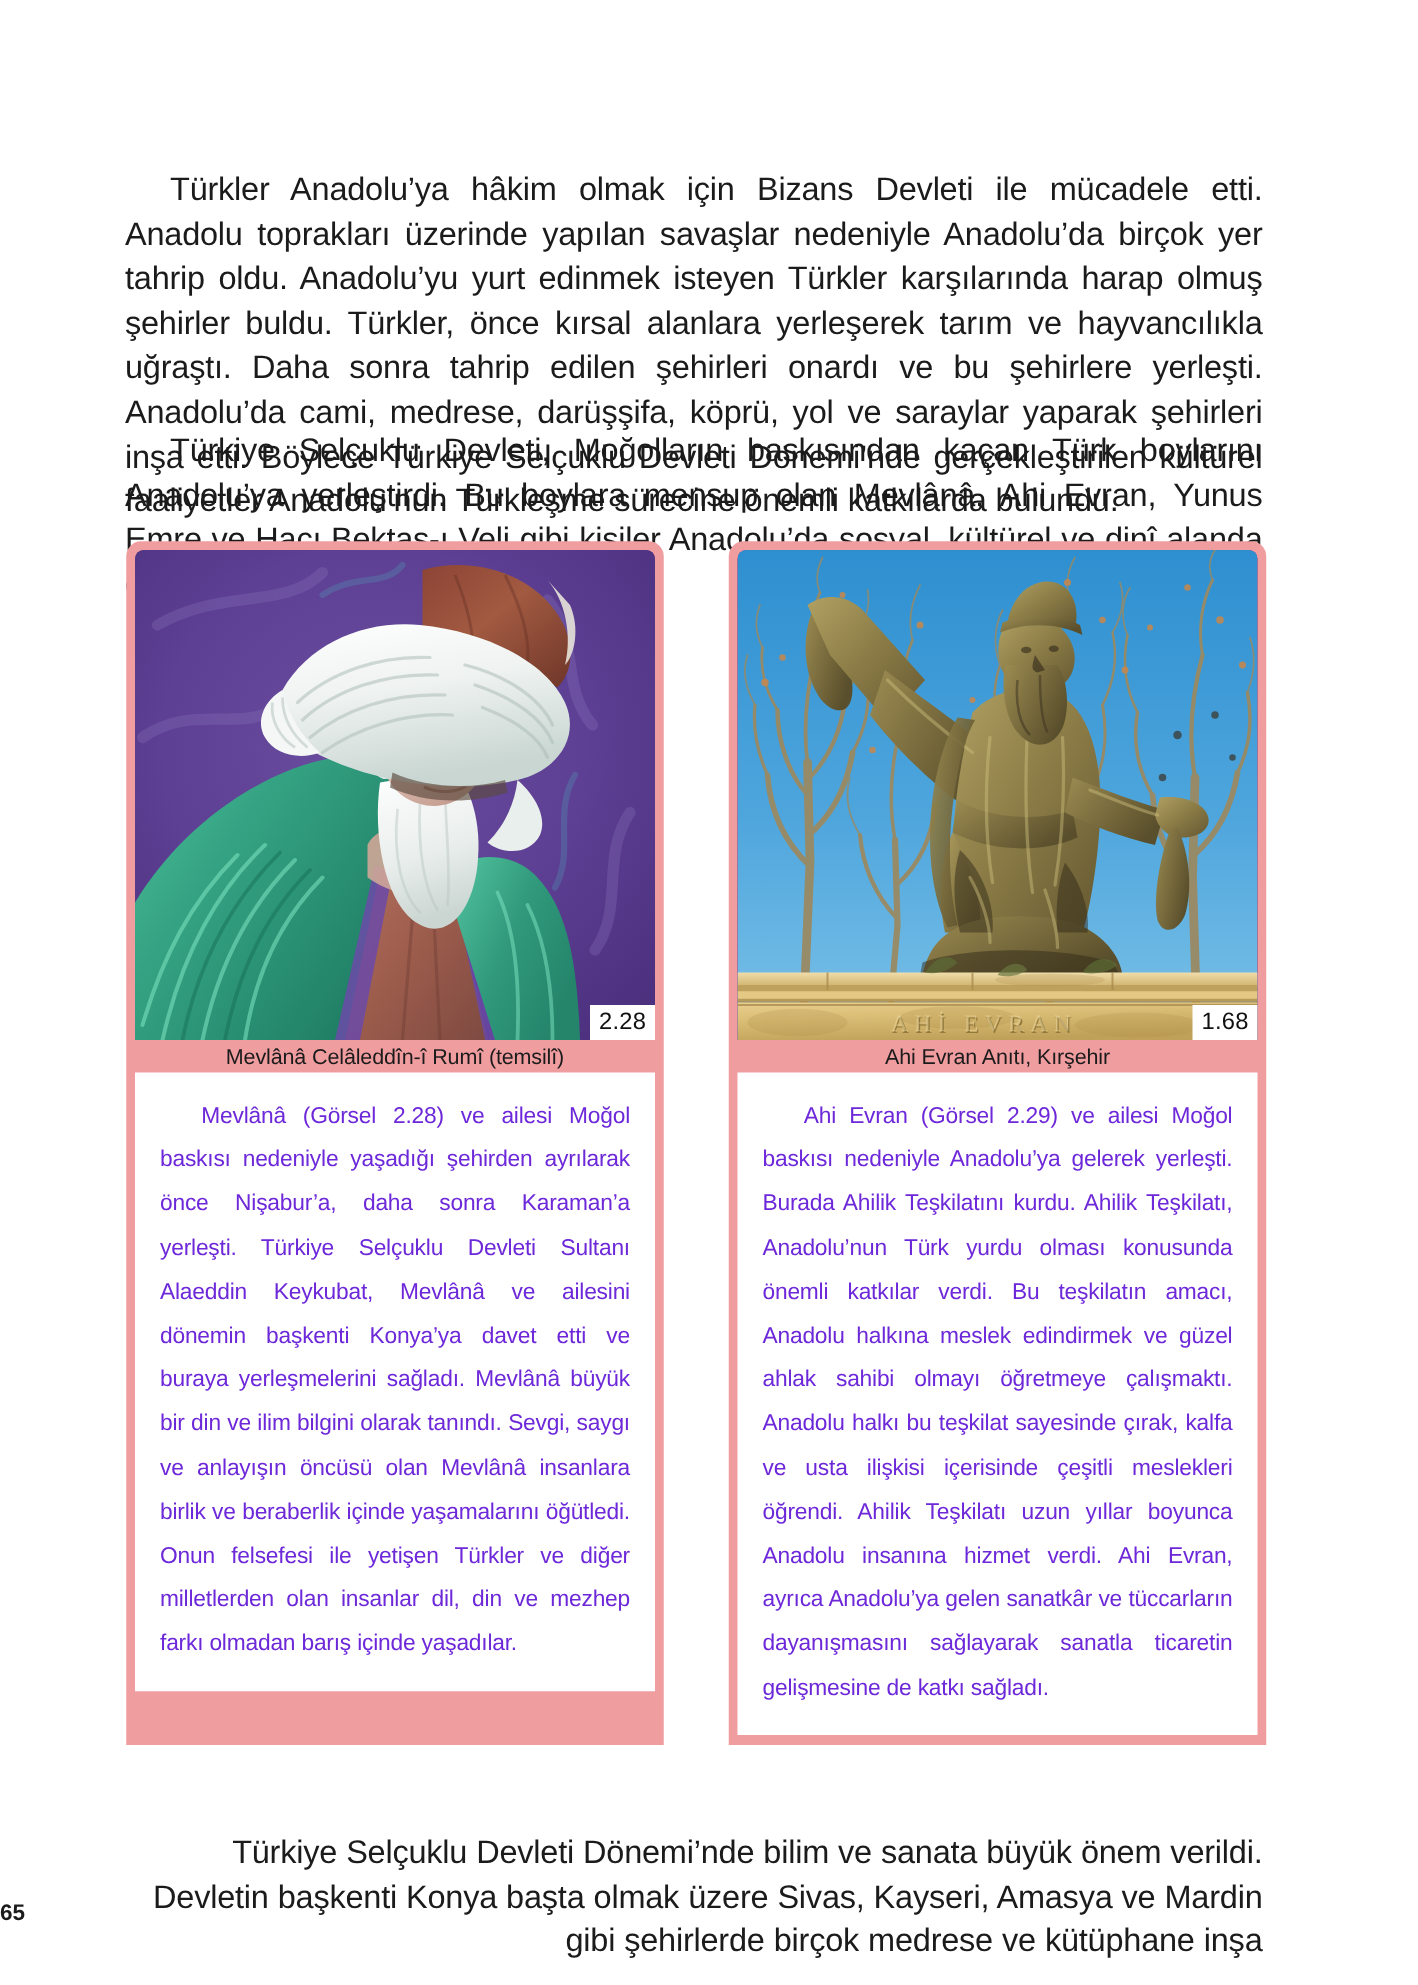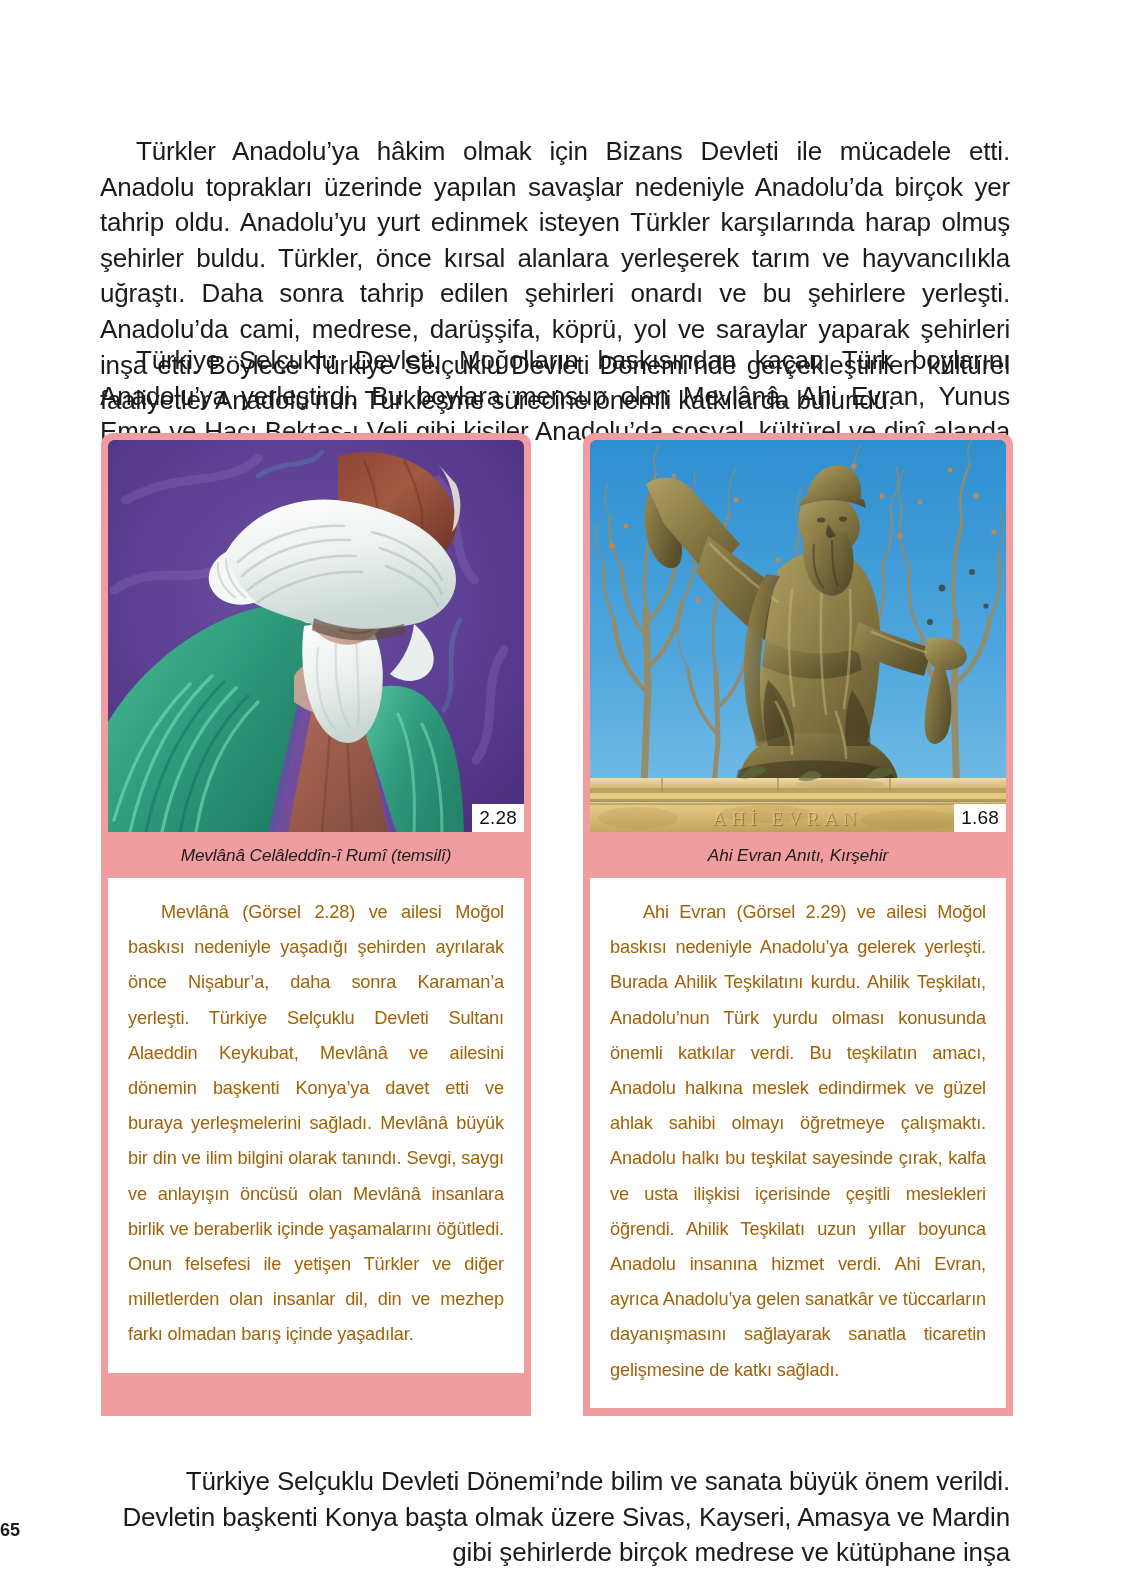--- a/index.html
+++ b/index.html
@@ -72,43 +72,42 @@
     background: #ffffff;
     color: #111111;
     font-size: 19px;
     line-height: 1;
     padding: 4px 7px 5px 7px;
     letter-spacing: 0.2px;
     font-family: "Liberation Sans", sans-serif;
   }
 
   .caption {
-    height: 46px;
+    height: 26px;
     display: flex;
     align-items: center;
     justify-content: center;
-    font-style: italic;
     font-size: 17.2px;
     color: #1b1b1b;
     letter-spacing: -0.1px;
   }
 
   .textbox {
     background: #ffffff;
     padding: 17px 20px 20px 20px;
     box-sizing: border-box;
   }
   .textbox p {
     margin: 0;
     font-size: 18.2px;
     line-height: 35.2px;
     text-align: justify;
     text-indent: 33px;
     letter-spacing: -0.15px;
-    color: #a16207;
+    color: #6d28d9;
   }
 
   .page-number {
     position: absolute;
     left: 0;
     top: 1520px;
     width: 1134px;
     font-size: 18px;
     font-weight: bold;
     color: #1b1b1b;

